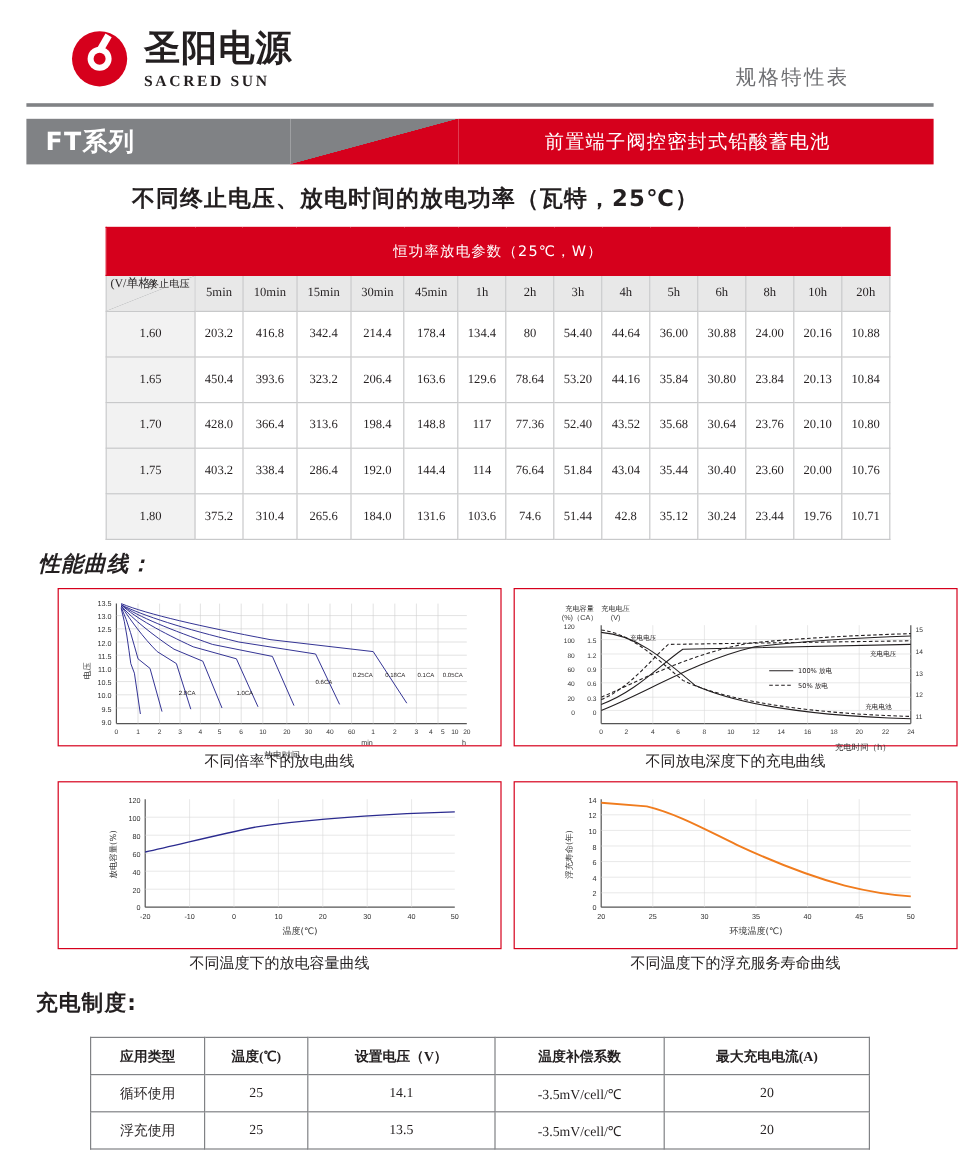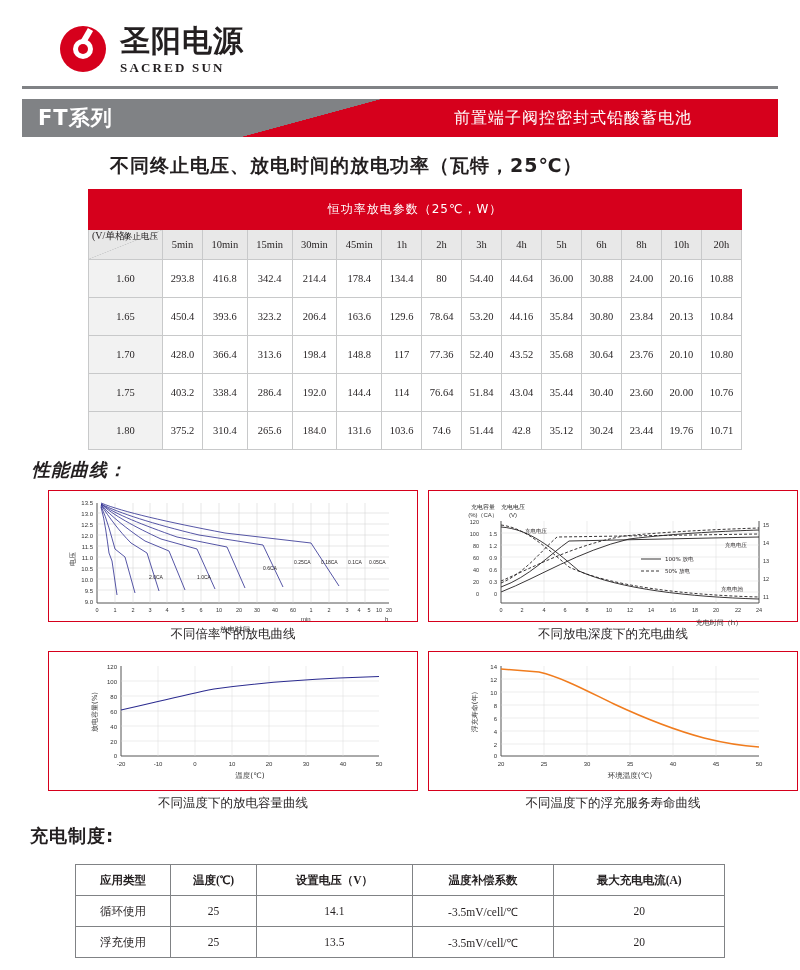--- a/index.html
+++ b/index.html
@@ -224,20 +224,21 @@
   <div class="logo-mark">
     <div class="disc"></div>
     <div class="slash"></div>
     <div class="inner"></div>
     <div class="dot"></div>
   </div>
   <div class="logo-text">
     <div class="logo-cn">圣阳电源</div>
     <div class="logo-en">SACRED SUN</div>
   </div>
+  <div class="header-right">规格特性表</div>
 </div>
 <div class="top-rule"></div>
 
 <div class="titlebar">
   <div class="left">FT系列</div>
   <div class="wedge"></div>
   <div class="right">前置端子阀控密封式铅酸蓄电池</div>
 </div>
 
 <div class="section-head sec1">不同终止电压、放电时间的放电功率（瓦特，25℃）</div>
@@ -265,21 +266,21 @@
         <td>4h</td>
         <td>5h</td>
         <td>6h</td>
         <td>8h</td>
         <td>10h</td>
         <td>20h</td>
       </tr>
 
       <tr class="body">
         <td>1.60</td>
-        <td>293.8</td>
+        <td>203.2</td>
         <td>416.8</td>
         <td>342.4</td>
         <td>214.4</td>
         <td>178.4</td>
         <td>134.4</td>
         <td>80</td>
         <td>54.40</td>
         <td>44.64</td>
         <td>36.00</td>
         <td>30.88</td>

